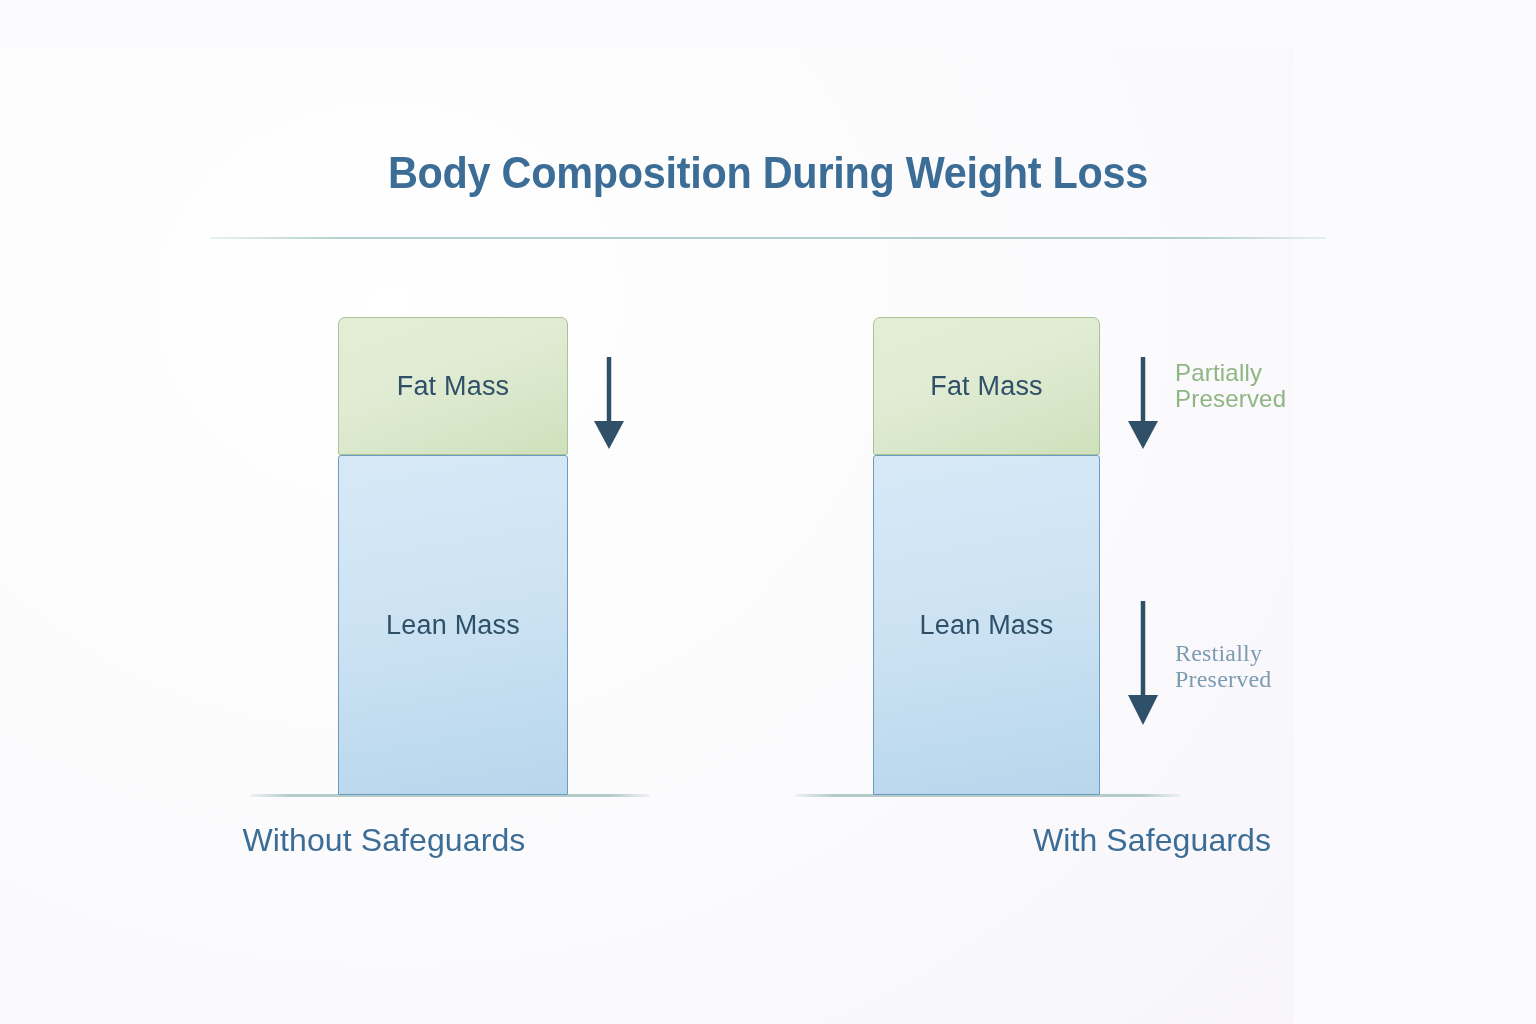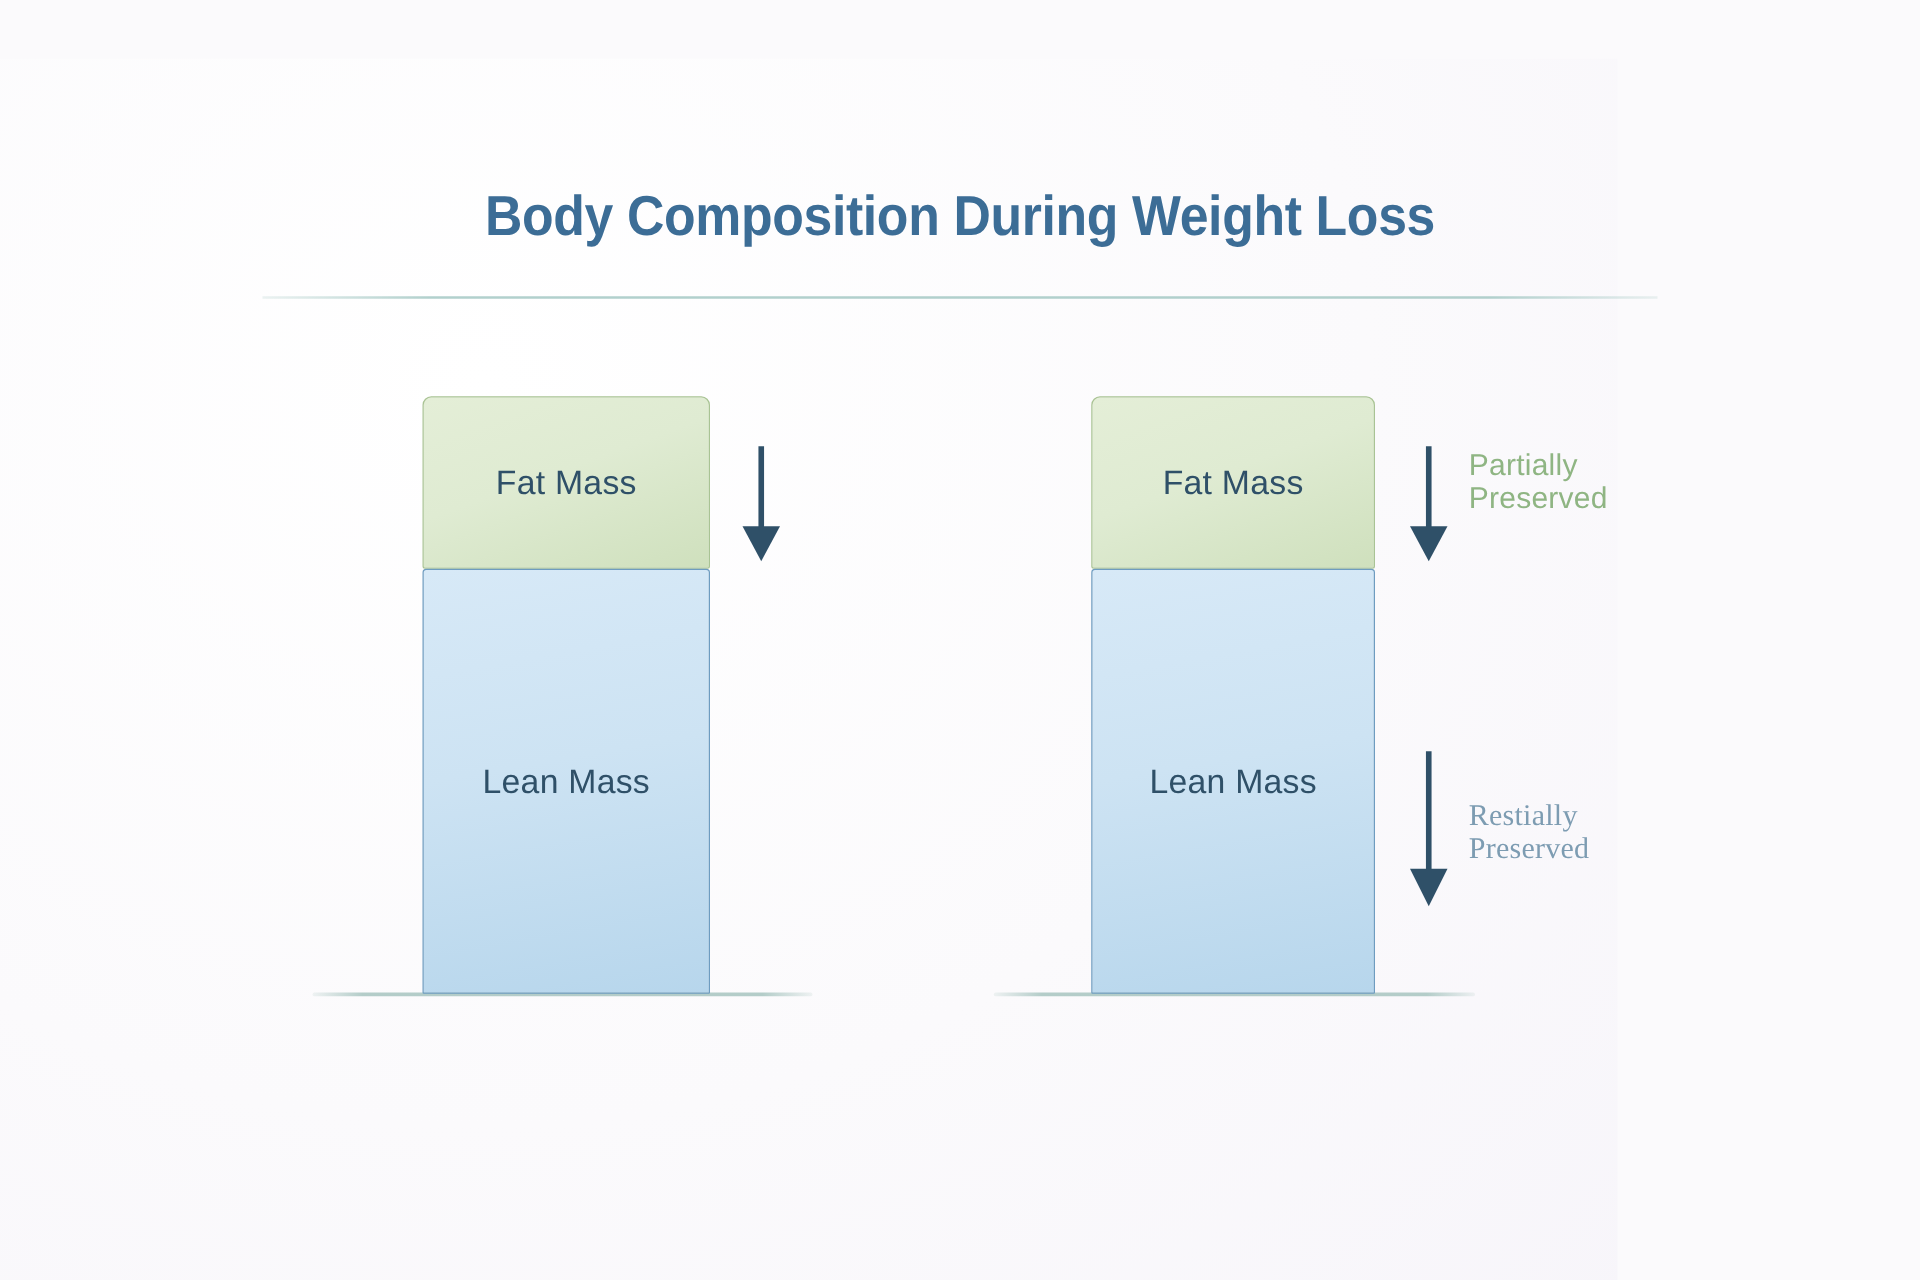--- a/index.html
+++ b/index.html
@@ -144,20 +144,21 @@
       </div>
     </div>
 
     <div class="arrow" style="left:589px; top:308px;">
       <svg width="40" height="96" viewBox="0 0 40 96">
         <line x1="20" y1="2" x2="20" y2="72" stroke="#2f5068" stroke-width="4.5"></line>
         <polygon points="20,94 5,66 35,66" fill="#2f5068"></polygon>
       </svg>
     </div>
 
+    <div class="axis-label">Without Safeguards</div>
   </div>
 
   <div class="panel right">
 
     <div class="baseline" style="left:27px; top:747px; width:385px;"></div>
 
     <div class="bar-stack" style="left:105px; top:270px; width:227px; height:478px;">
 
       <div class="seg seg-fat" style="top:0; height:138px;">
         <span>Fat Mass</span>
@@ -181,15 +182,16 @@
     <div class="arrow" style="left:355px; top:552px;">
       <svg width="40" height="128" viewBox="0 0 40 128">
         <line x1="20" y1="2" x2="20" y2="102" stroke="#2f5068" stroke-width="4.5"></line>
         <polygon points="20,126 5,96 35,96" fill="#2f5068"></polygon>
       </svg>
     </div>
 
     <div class="annot blue" style="left:407px; top:594px;font-family:Liberation Serif, serif;">Restially
 Preserved</div>
 
+    <div class="axis-label">With Safeguards</div>
   </div>
 
 </div>
 
 </body></html>

